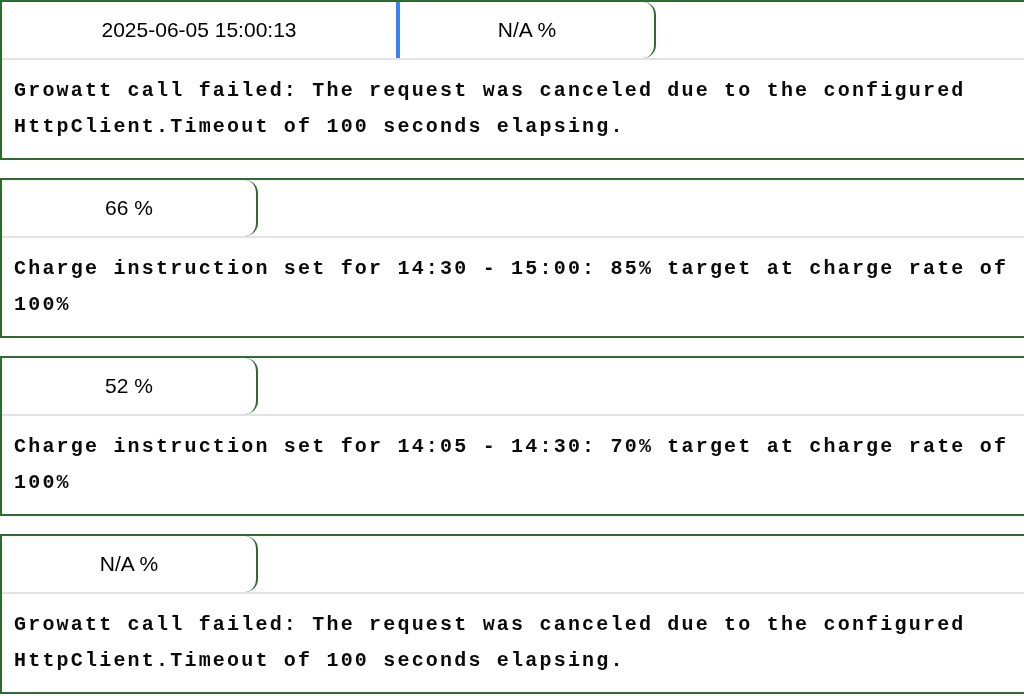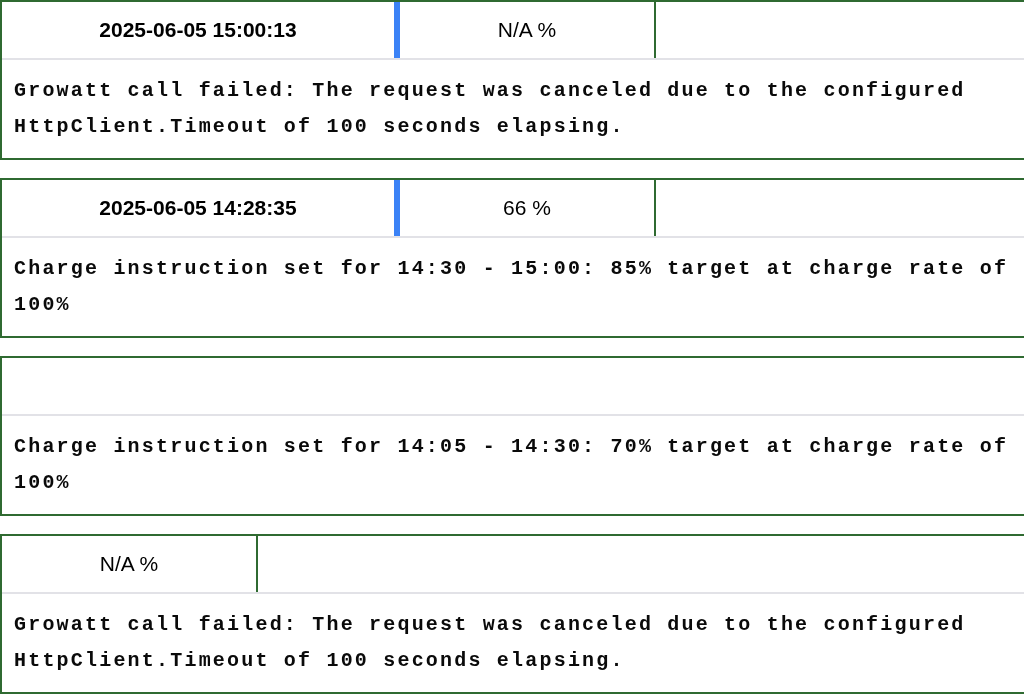--- a/index.html
+++ b/index.html
@@ -31,31 +31,32 @@
   .cell {
     box-sizing: border-box;
     line-height: 56px;
     text-align: center;
     color: #000000;
     white-space: nowrap;
     overflow: hidden;
   }
   .cell-timestamp {
     width: 398px;
-    border-right: 6px solid #3b82f6;
+    border-right: 4px solid #3b82f6;
     font-size: 21px;
-    font-weight: bold;
+    font-weight: normal;
     font-family: "Liberation Sans", sans-serif;
   }
   .cell-soc {
     width: 256px;
     border-right: 2px solid #2f6a31;
     font-size: 21px;
     font-weight: normal;
     font-family: "Liberation Sans", sans-serif;
+    border-radius: 13px;
   }
   .cell-empty {
     flex: 1;
   }
   .card-message {
     padding: 13px 12px;
     font-family: "Liberation Mono", monospace;
     font-weight: 700;
     font-size: 20px;
     letter-spacing: 2.2px;
@@ -73,29 +74,29 @@
     <div class="card-header">
       <div class="cell cell-timestamp">2025-06-05 15:00:13</div>
       <div class="cell cell-soc">N/A %</div>
       <div class="cell cell-empty"></div>
     </div>
     <div class="card-message">Growatt call failed: The request was canceled due to the configured HttpClient.Timeout of 100 seconds elapsing.</div>
   </div>
 
   <div class="log-card">
     <div class="card-header">
-      <div class="cell cell-timestamp">2025-06-05 14:28:35</div>
       <div class="cell cell-soc">66 %</div>
       <div class="cell cell-empty"></div>
     </div>
     <div class="card-message">Charge instruction set for 14:30 - 15:00: 85% target at charge rate of 100%</div>
   </div>
 
   <div class="log-card">
     <div class="card-header">
+      <div class="cell cell-soc">52 %</div>
       <div class="cell cell-empty"></div>
     </div>
     <div class="card-message">Charge instruction set for 14:05 - 14:30: 70% target at charge rate of 100%</div>
   </div>
 
   <div class="log-card">
     <div class="card-header">
       <div class="cell cell-soc">N/A %</div>
       <div class="cell cell-empty"></div>
     </div>

